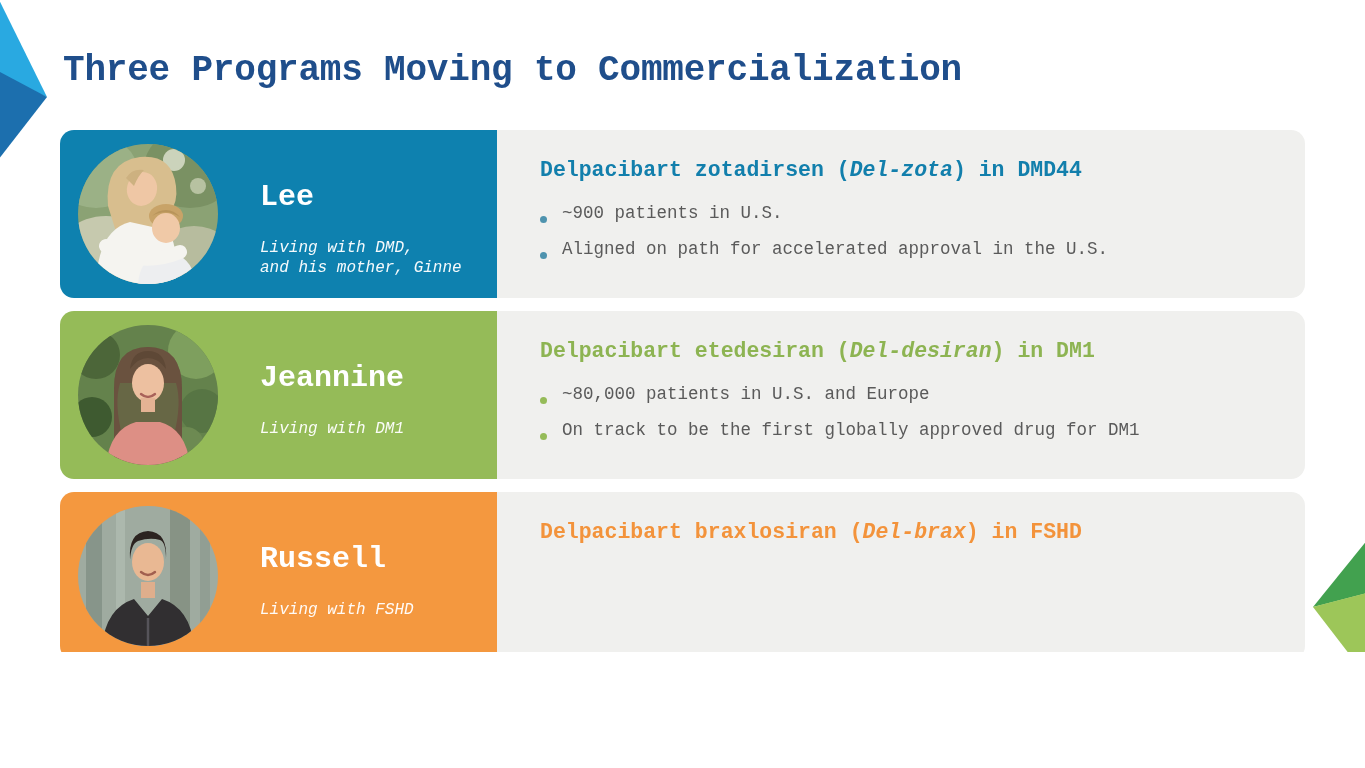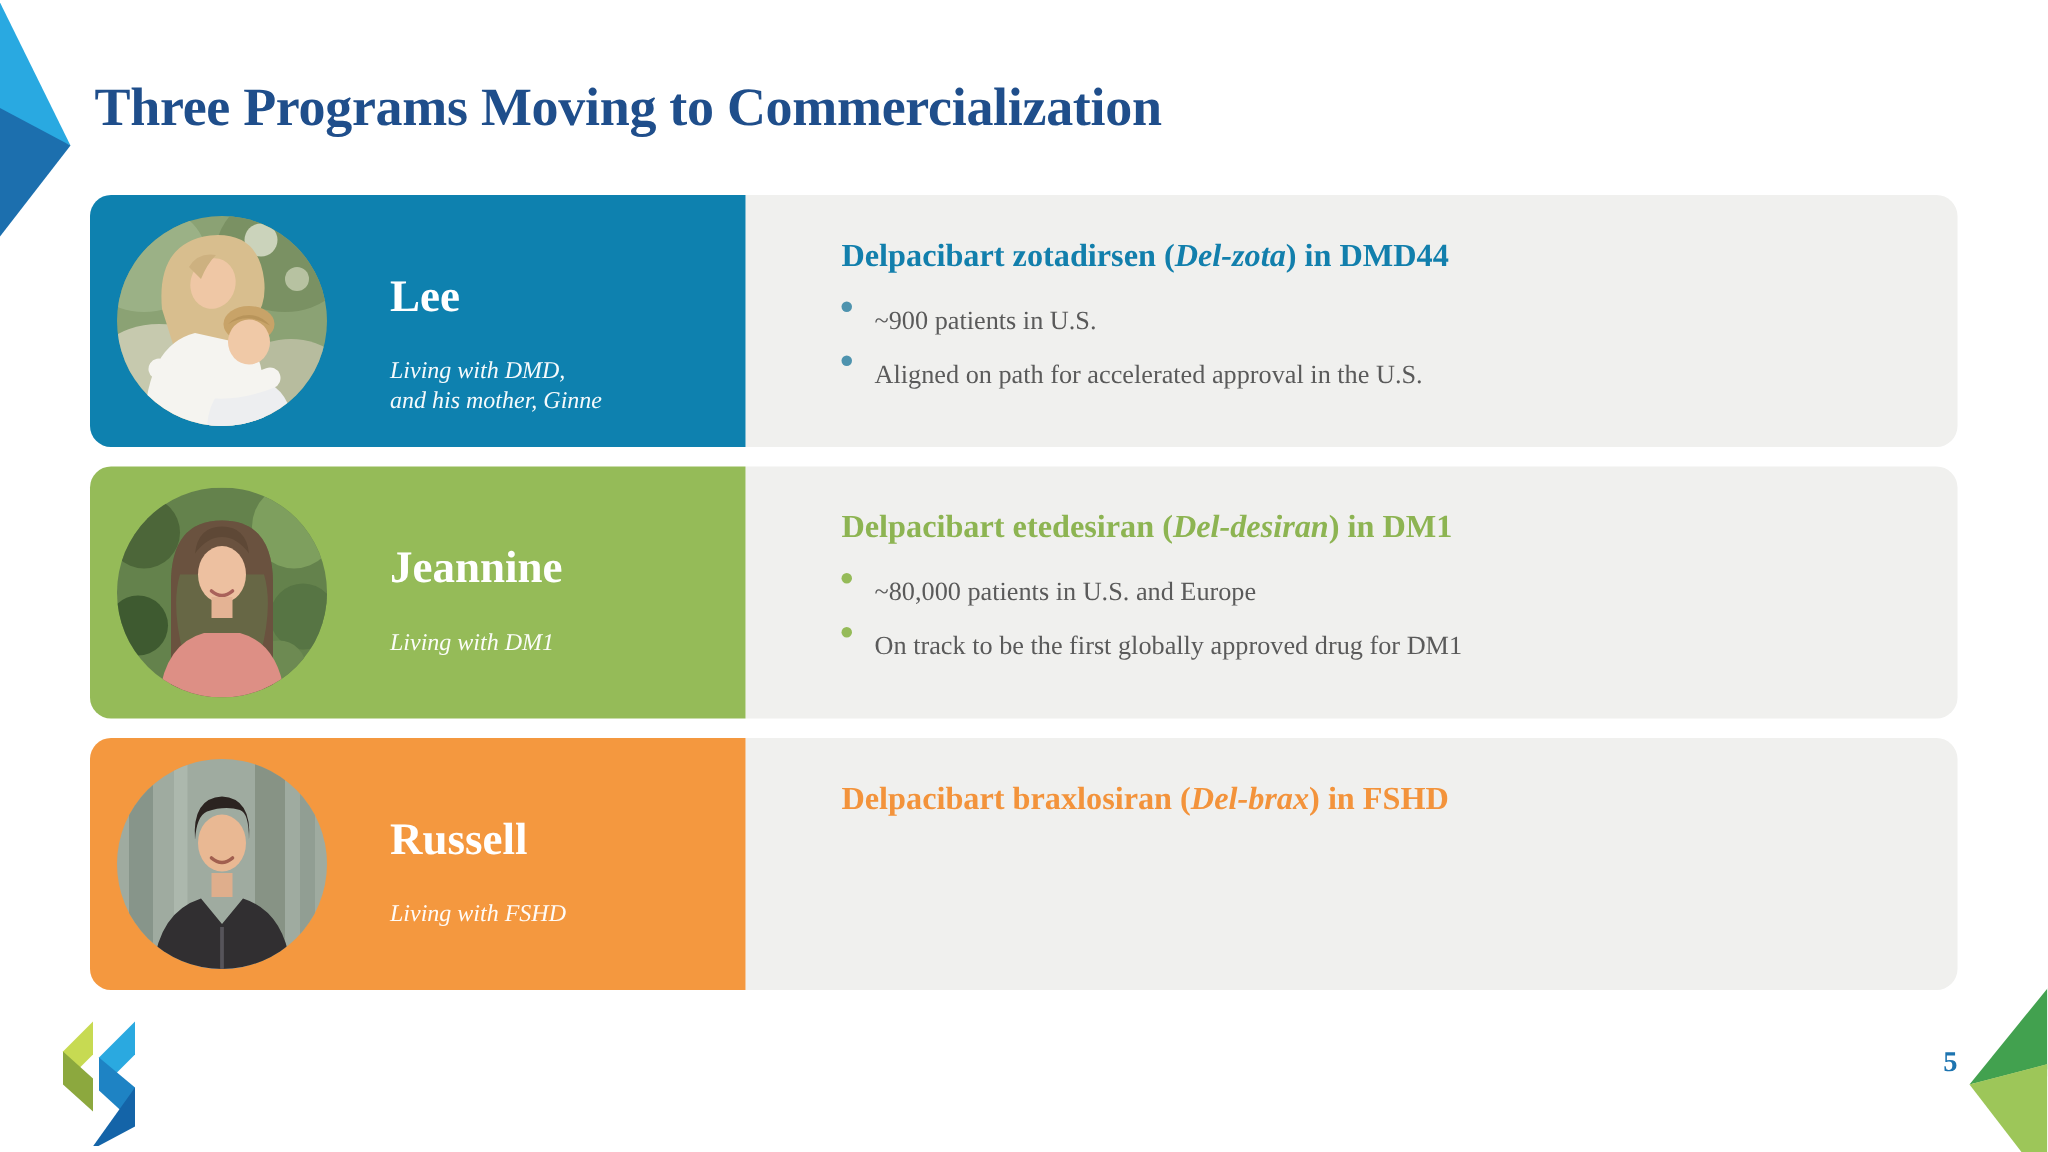--- a/index.html
+++ b/index.html
@@ -1,23 +1,23 @@
 <!DOCTYPE html>
 <html><head>
 <meta charset="utf-8">
 <style>
   * { margin: 0; padding: 0; box-sizing: border-box; }
   html, body { background: #ffffff; }
   .slide {
     position: relative;
     width: 1365px;
-    height: 768px;
+    height: 652px;
     background: #ffffff;
     overflow: hidden;
-    font-family: Liberation Serif, serif;
+    font-family: Liberation Mono, monospace;
   }
 
   
   .ribbon-tl { position: absolute; left: 0; top: 0; width: 55px; height: 170px; }
   .ribbon-br { position: absolute; right: 0; bottom: 0; width: 70px; height: 115px; }
 
   
   .title {
     position: absolute;
     left: 63px;
@@ -64,30 +64,30 @@
 
   .person-text { position: absolute; left: 200px; top: 52px; }
   .person-name { font-size: 30px; font-weight: 700; line-height: 1.05; }
   .person-caption { font-size: 16px; font-style: italic; line-height: 1.3; margin-top: 24px; color: rgba(255,255,255,0.96); }
   .person-caption div { min-height: 0; }
 
   .info-card {
     flex: 1 1 auto;
     background: #F0F0EE;
     border-radius: 0 14px 14px 0;
-    padding: 28px 40px 0 64px;
+    padding: 28px 40px 0 43px;
   }
   .info-heading { font-size: 21.5px; font-weight: 700; line-height: 1.2; }
   .info-heading .em { font-style: italic; }
   .row-dmd  .info-heading { color: #127FAC; }
   .row-dm1  .info-heading { color: #8DB452; }
   .row-fshd .info-heading { color: #F3933B; }
 
   .bullets { list-style: none; margin-top: 19px; }
-  .bullets li { display: flex; align-items: flex-start; margin-bottom: 14px; }
+  .bullets li { display: flex; align-items: flex-end; margin-bottom: 14px; }
   .bullet-dot {
     flex: 0 0 7px;
     width: 7px; height: 7px;
     border-radius: 50%;
     margin-right: 15px;
     transform: translateY(-2px);
   }
   .row-dmd  .bullet-dot { background: #4E93AE; }
   .row-dm1  .bullet-dot { background: #95BB58; }
   .row-fshd .bullet-dot { background: #F4983F; }

